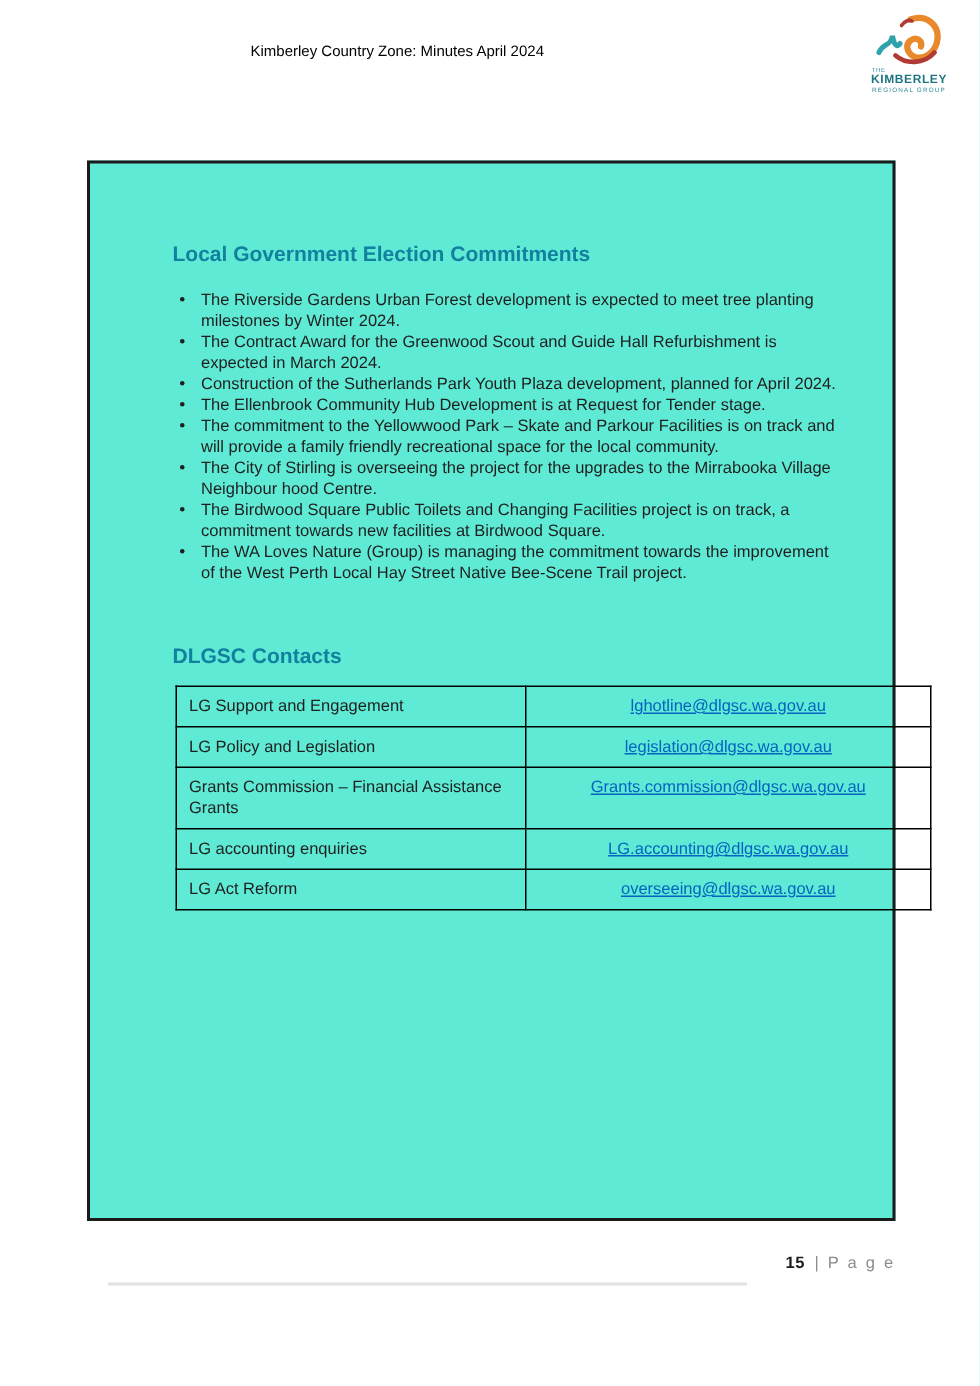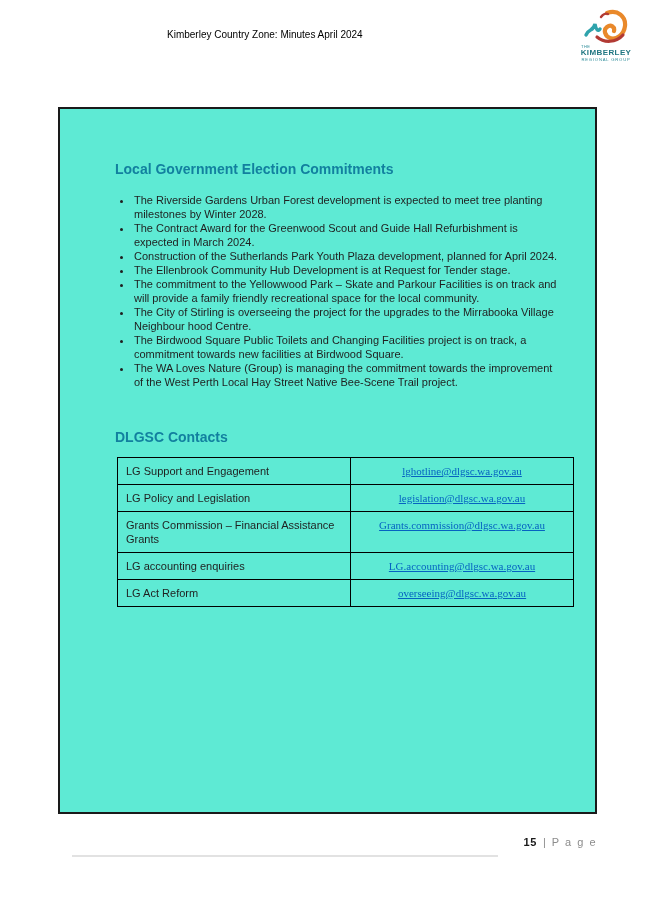--- a/index.html
+++ b/index.html
@@ -83,37 +83,36 @@
     font-size: 11px;
     line-height: 14px;
     color: #1f1f1f;
   }
   .bullet-list li { margin: 0; padding: 0 0 0 1px; }
   
   .contacts-table {
     position: absolute;
     left: 57px;
     top: 348px;
-    width: 457px;
+    width: 504px;
     border-collapse: collapse;
     font-size: 11px;
     line-height: 14px;
   }
   .contacts-table td {
     border: 1px solid #000000;
     vertical-align: top;
     padding: 6px 8px 6px 8px;
   }
   .contacts-table td.c-label { width: 216px; height: 14px; color: #1f1f1f; }
   .contacts-table td.c-email { text-align: center; }
   .contacts-table a {
     color: #0563c1;
     text-decoration: underline;
     cursor: pointer;
-    font-family: Liberation Serif, serif;
   }
   .email-suffix { color: #1f1f1f; }
   
   .footer {
     position: absolute;
     right: 56px;
     top: 836px;
     font-size: 11px;
     white-space: nowrap;
   }
@@ -152,21 +151,21 @@
       <div class="logo-group">REGIONAL GROUP</div>
     </div>
   </div>
 
   <div class="content-box">
 
     <h1 class="h-teal h-commitments">Local Government Election Commitments</h1>
 
     <ul class="bullet-list">
 
-        <li>The Riverside Gardens Urban Forest development is expected to meet tree planting milestones by Winter 2028.</li>
+        <li>The Riverside Gardens Urban Forest development is expected to meet tree planting milestones by Winter 2024.</li>
 
         <li>The Contract Award for the Greenwood Scout and Guide Hall Refurbishment is expected in March 2024.</li>
 
         <li>Construction of the Sutherlands Park Youth Plaza development, planned for April 2024.</li>
 
         <li>The Ellenbrook Community Hub Development is at Request for Tender stage.</li>
 
         <li>The commitment to the Yellowwood Park – Skate and Parkour Facilities is on track and will provide a family friendly recreational space for the local community.</li>
 
         <li>The City of Stirling is overseeing the project for the upgrades to the Mirrabooka Village Neighbour hood Centre.</li>

